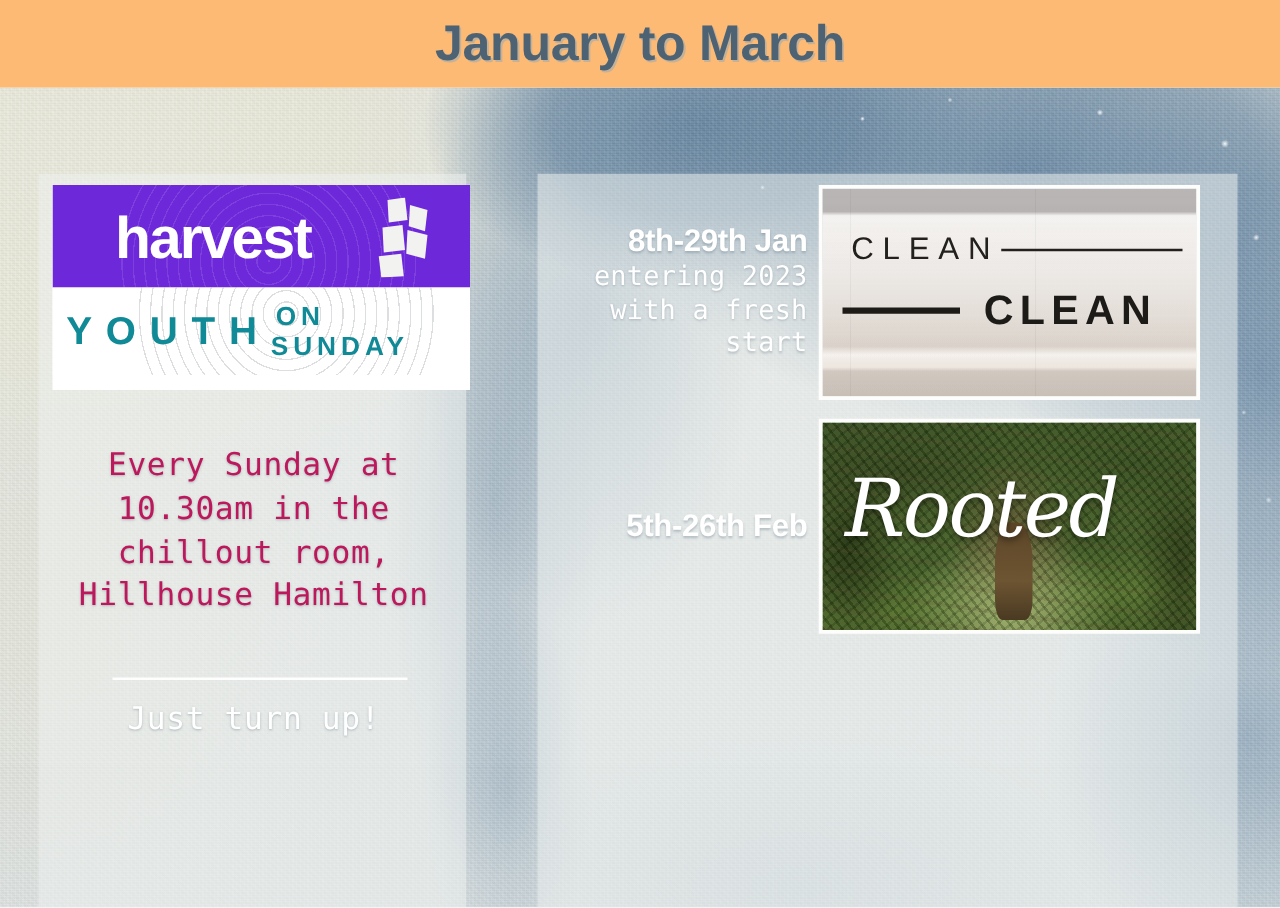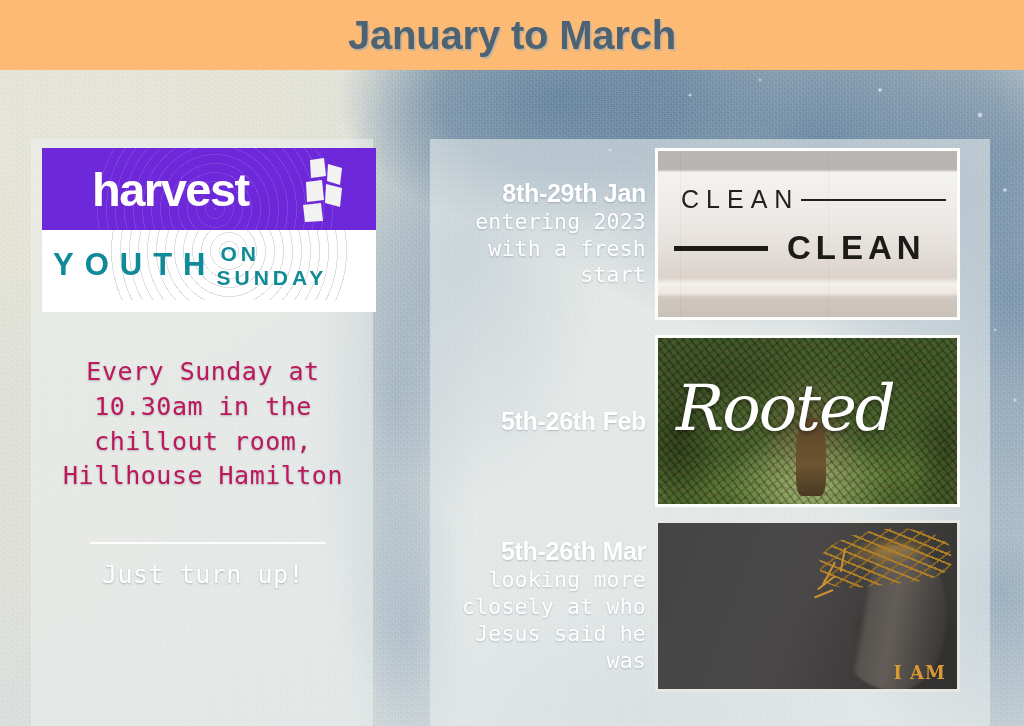--- a/index.html
+++ b/index.html
@@ -495,30 +495,14 @@
     <div class="row-text">
       <div class="row-date">5th-26th Feb</div>
     </div>
     <div class="thumb art-rooted">
       <div class="foliage"></div>
       <div class="trunk"></div>
       <div class="rooted-word">Rooted</div>
     </div>
   </div>
 
-  <div class="row row-3">
-    <div class="row-text">
-      <div class="row-date">5th-26th Mar</div>
-      <div class="row-desc">looking more closely at who Jesus said he was</div>
-    </div>
-    <div class="thumb art-iam">
-      <div class="iam-face"></div>
-      <div class="iam-profile"></div>
-      <div class="iam-crown"></div>
-      <div class="iam-thorn" style="right:96px; top:38px; width:26px; transform:rotate(118deg);"></div>
-      <div class="iam-thorn" style="right:100px; top:52px; width:22px; transform:rotate(142deg);"></div>
-      <div class="iam-thorn" style="right:104px; top:66px; width:20px; transform:rotate(158deg);"></div>
-      <div class="iam-thorn" style="right:88px; top:24px; width:24px; transform:rotate(100deg);"></div>
-      <div class="iam-label">I AM</div>
-    </div>
-  </div>
 
 </div>
 
 </body></html>

